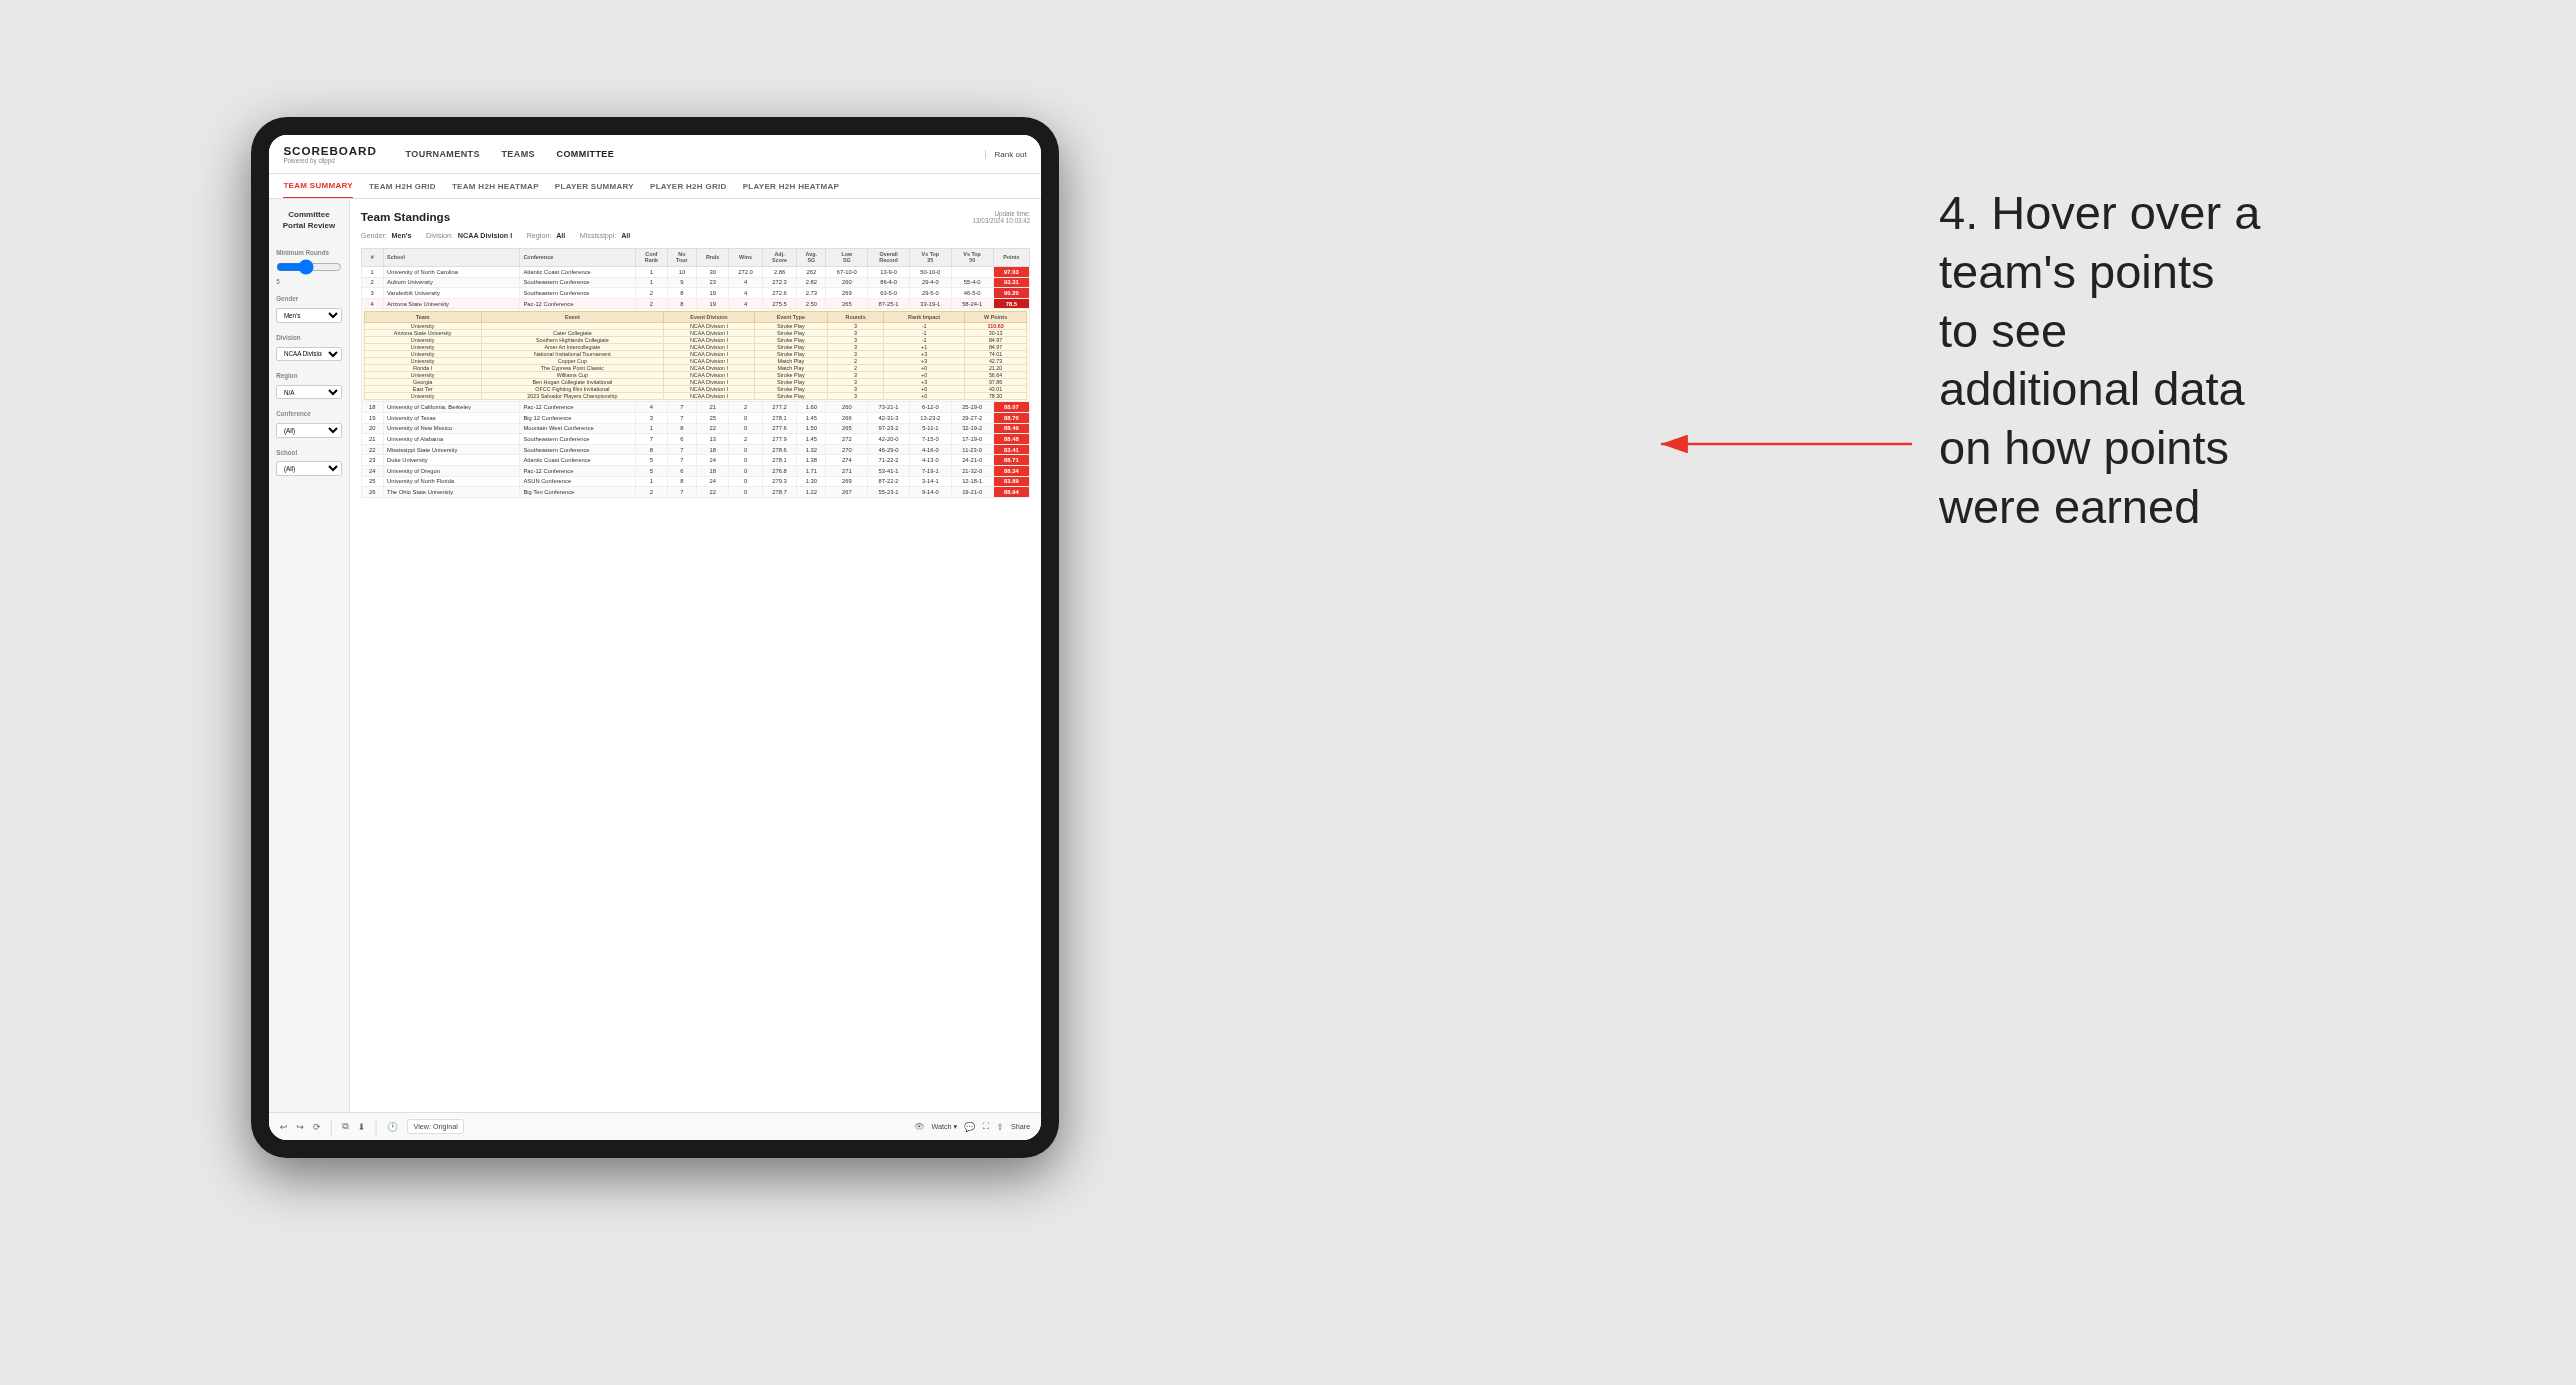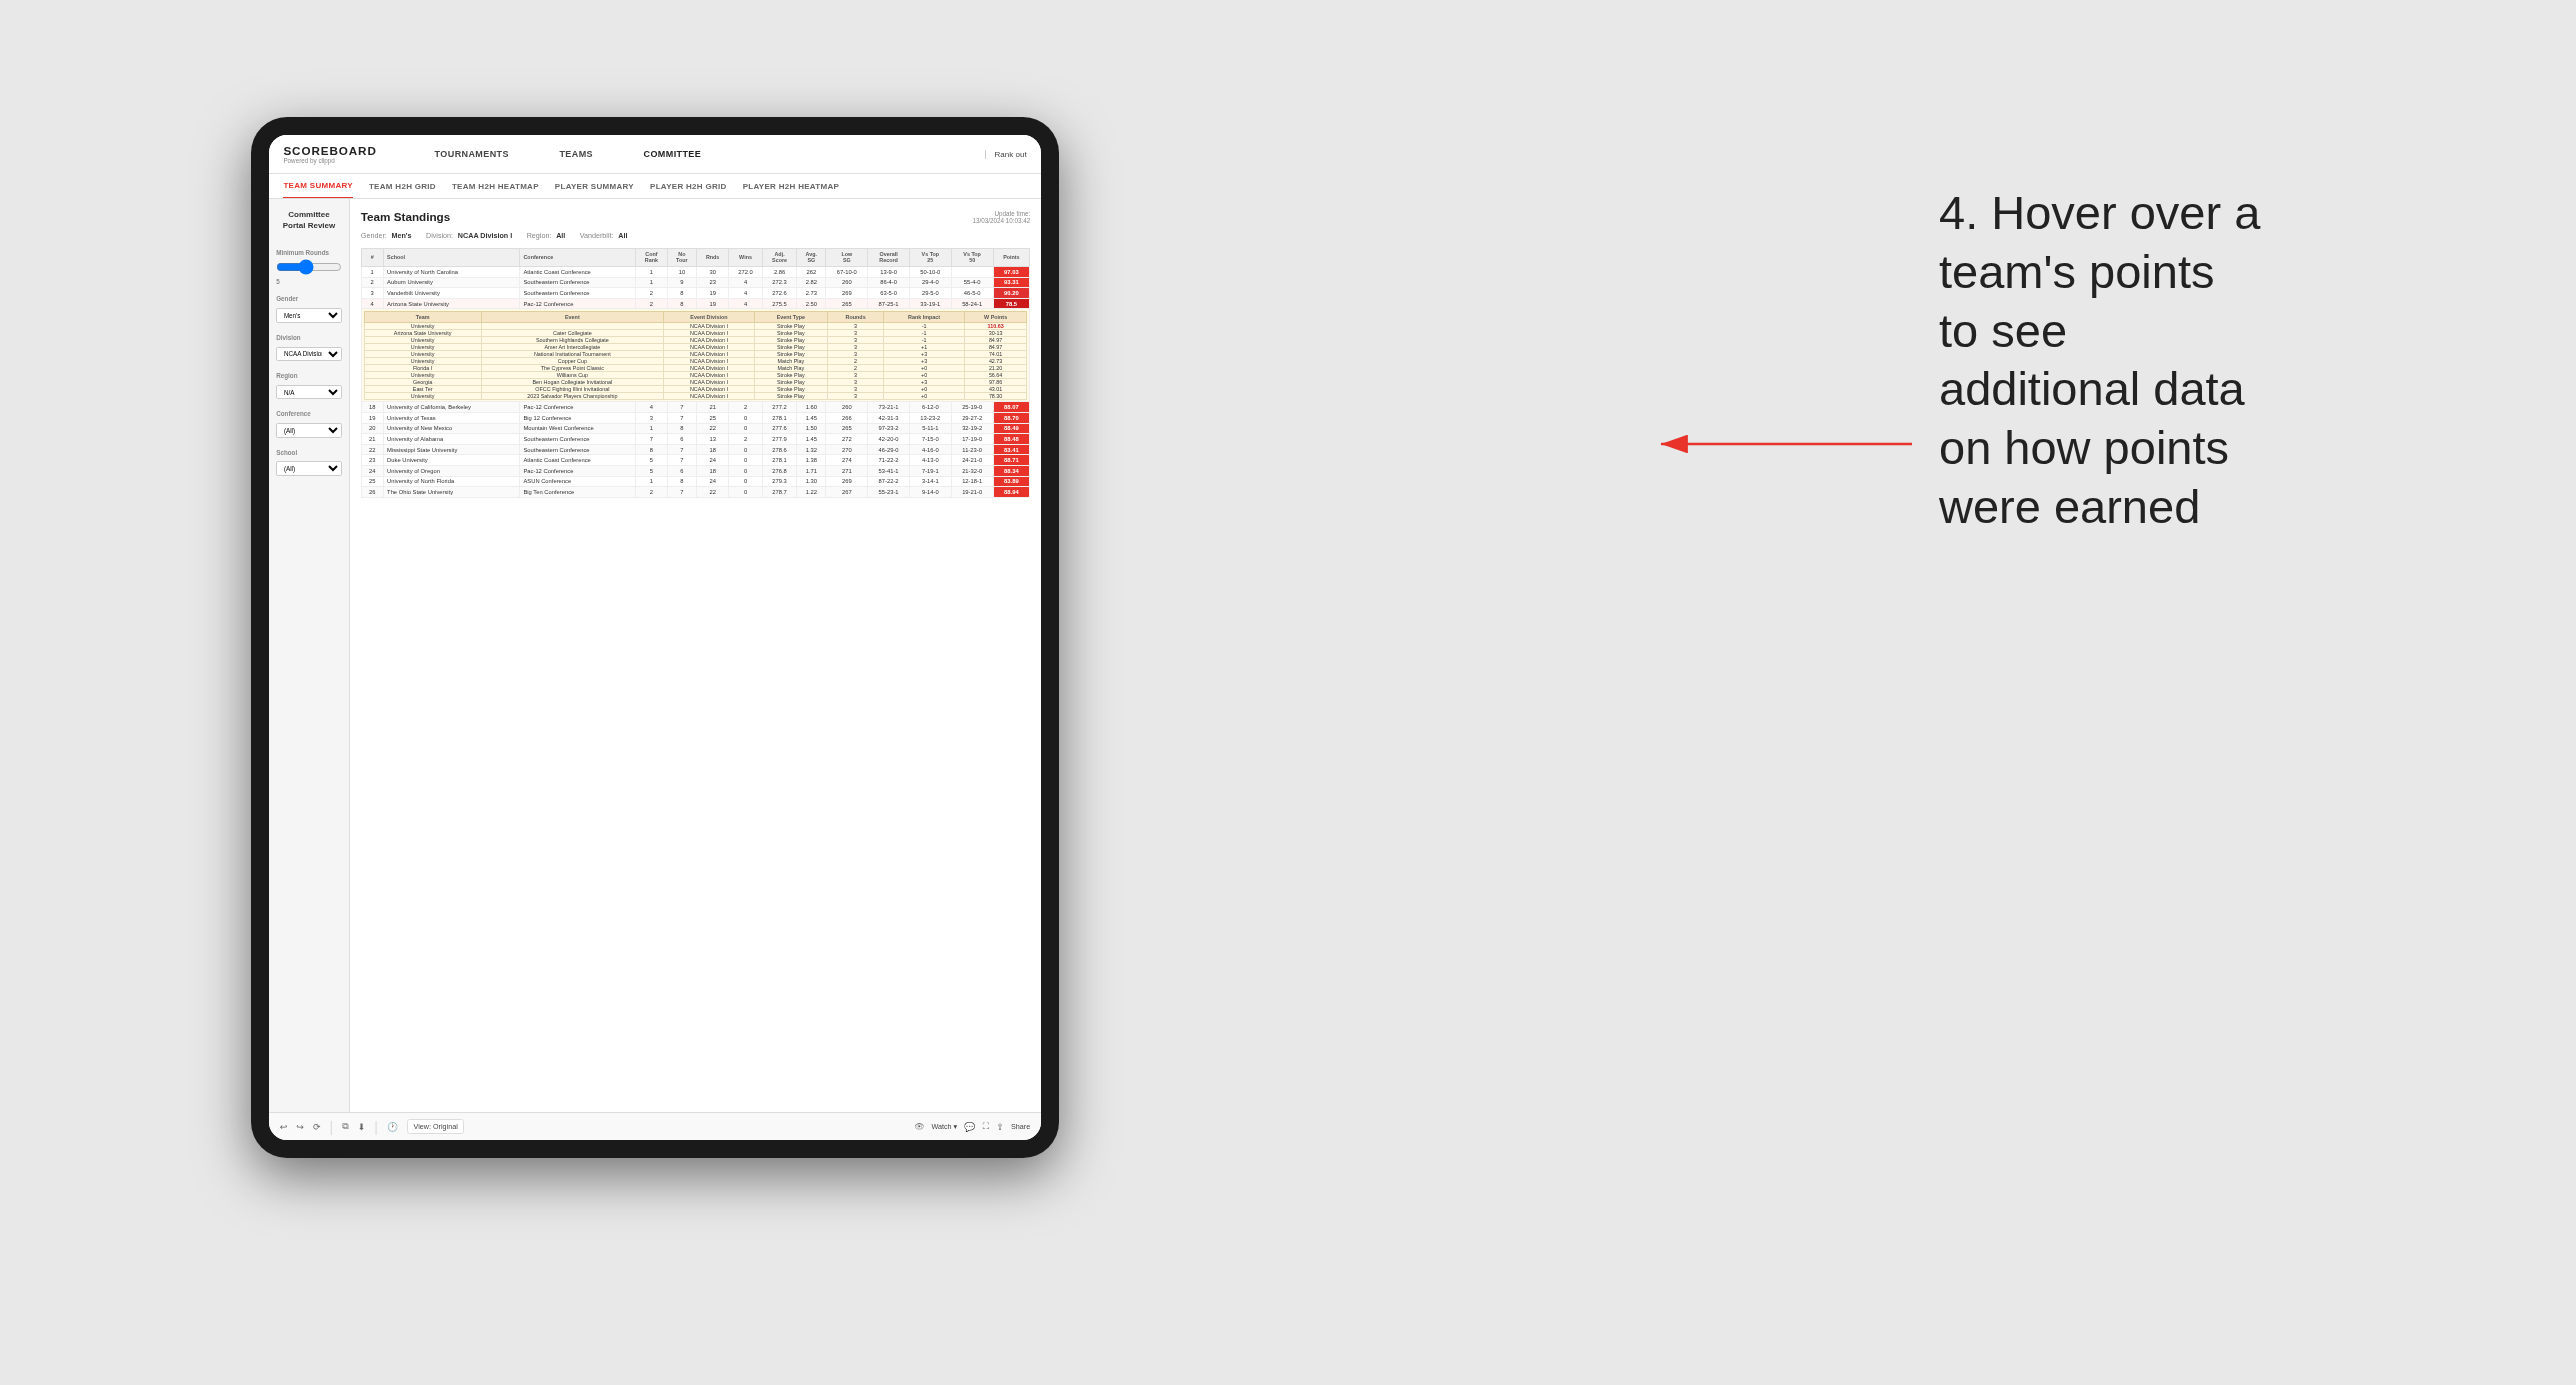--- a/index.html
+++ b/index.html
@@ -64,21 +64,20 @@
       color: #888;
     }
 
     .nav-item {
       font-size: 9px;
       color: #444;
       font-weight: 600;
       letter-spacing: 0.4px;
       cursor: pointer;
       padding: 3.6px 1.8px;
-      margin-left: 29px;
     }
 
     .nav-item.active {
       color: #222;
     }
 
     .nav-sign-out {
       margin-left: auto;
       font-size: 8px;
       color: #444;
@@ -430,21 +429,21 @@
           </span>
           <span class="filter-item">
             <span class="label">Division:</span>
             <span class="value">NCAA Division I</span>
           </span>
           <span class="filter-item">
             <span class="label">Region:</span>
             <span class="value">All</span>
           </span>
           <span class="filter-item">
-            <span class="label">Vanderbilt:</span>
+            <span class="label">Mississippi:</span>
             <span class="value">All</span>
           </span>
         </div>
 
         <table class="standings-table">
           <thead>
             <tr>
               <th>#</th>
               <th class="left">School</th>
               <th class="left">Conference</th>

